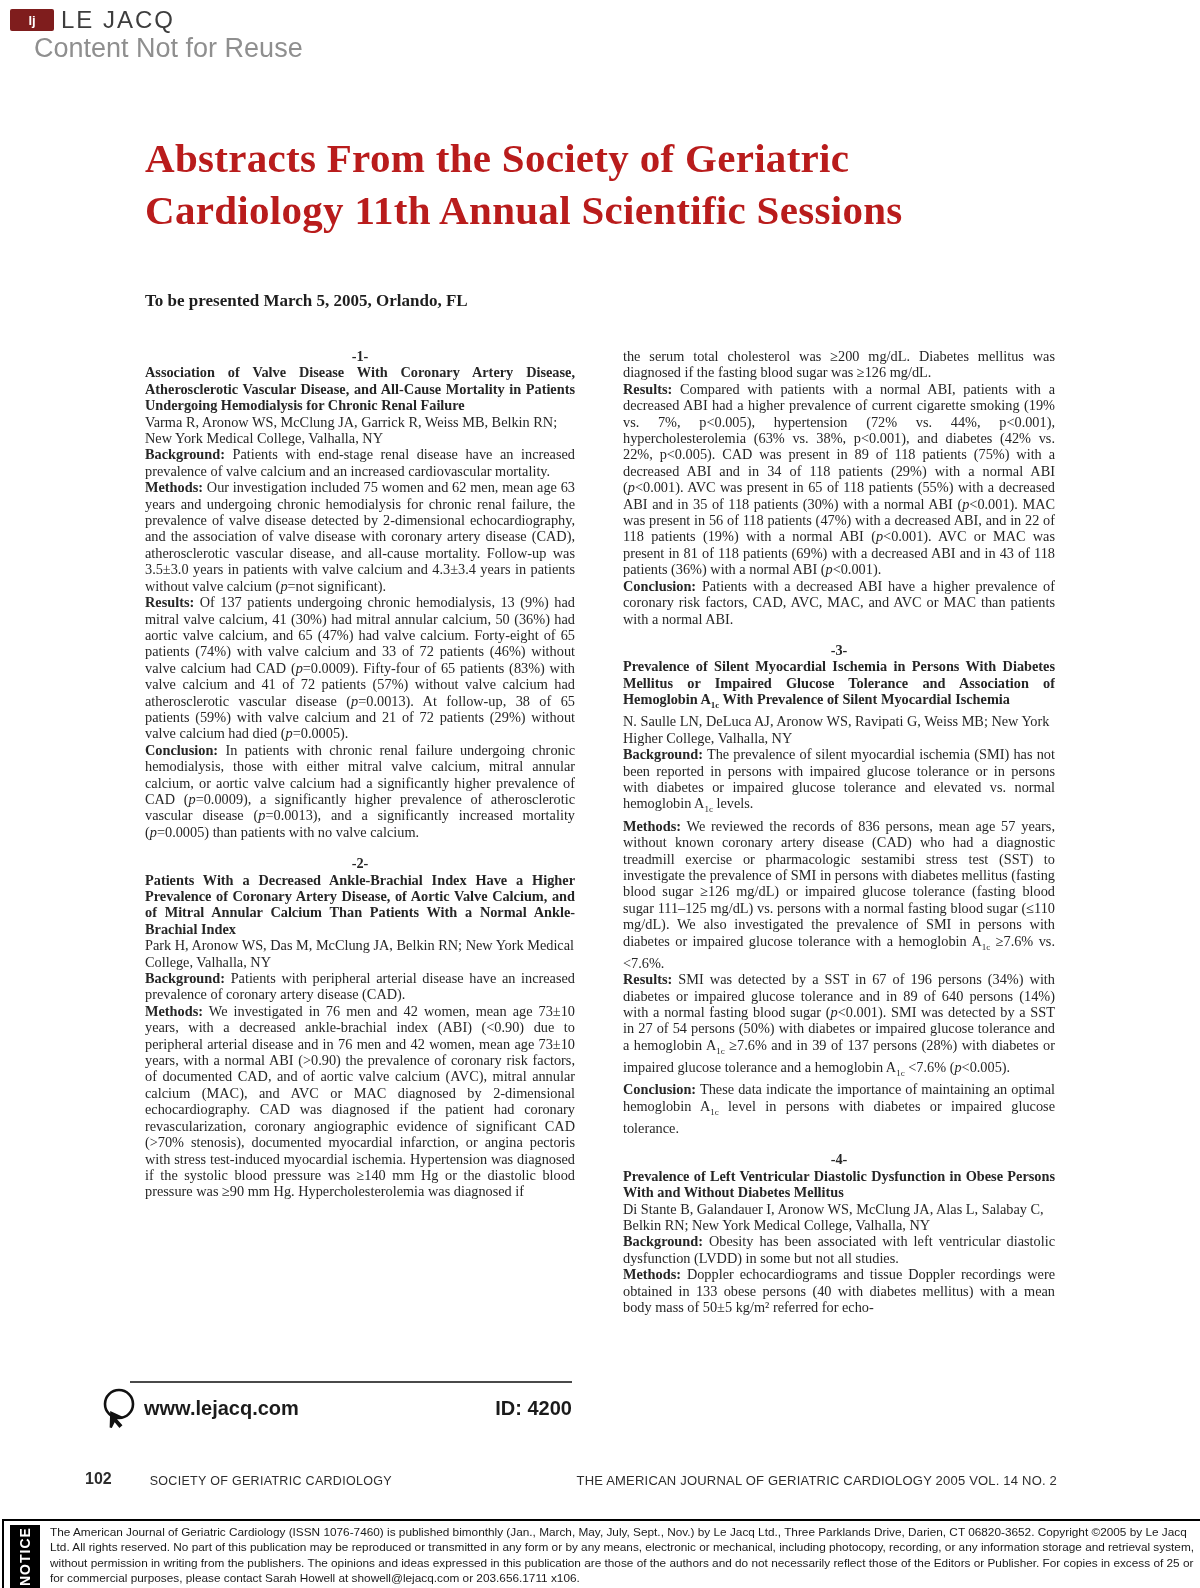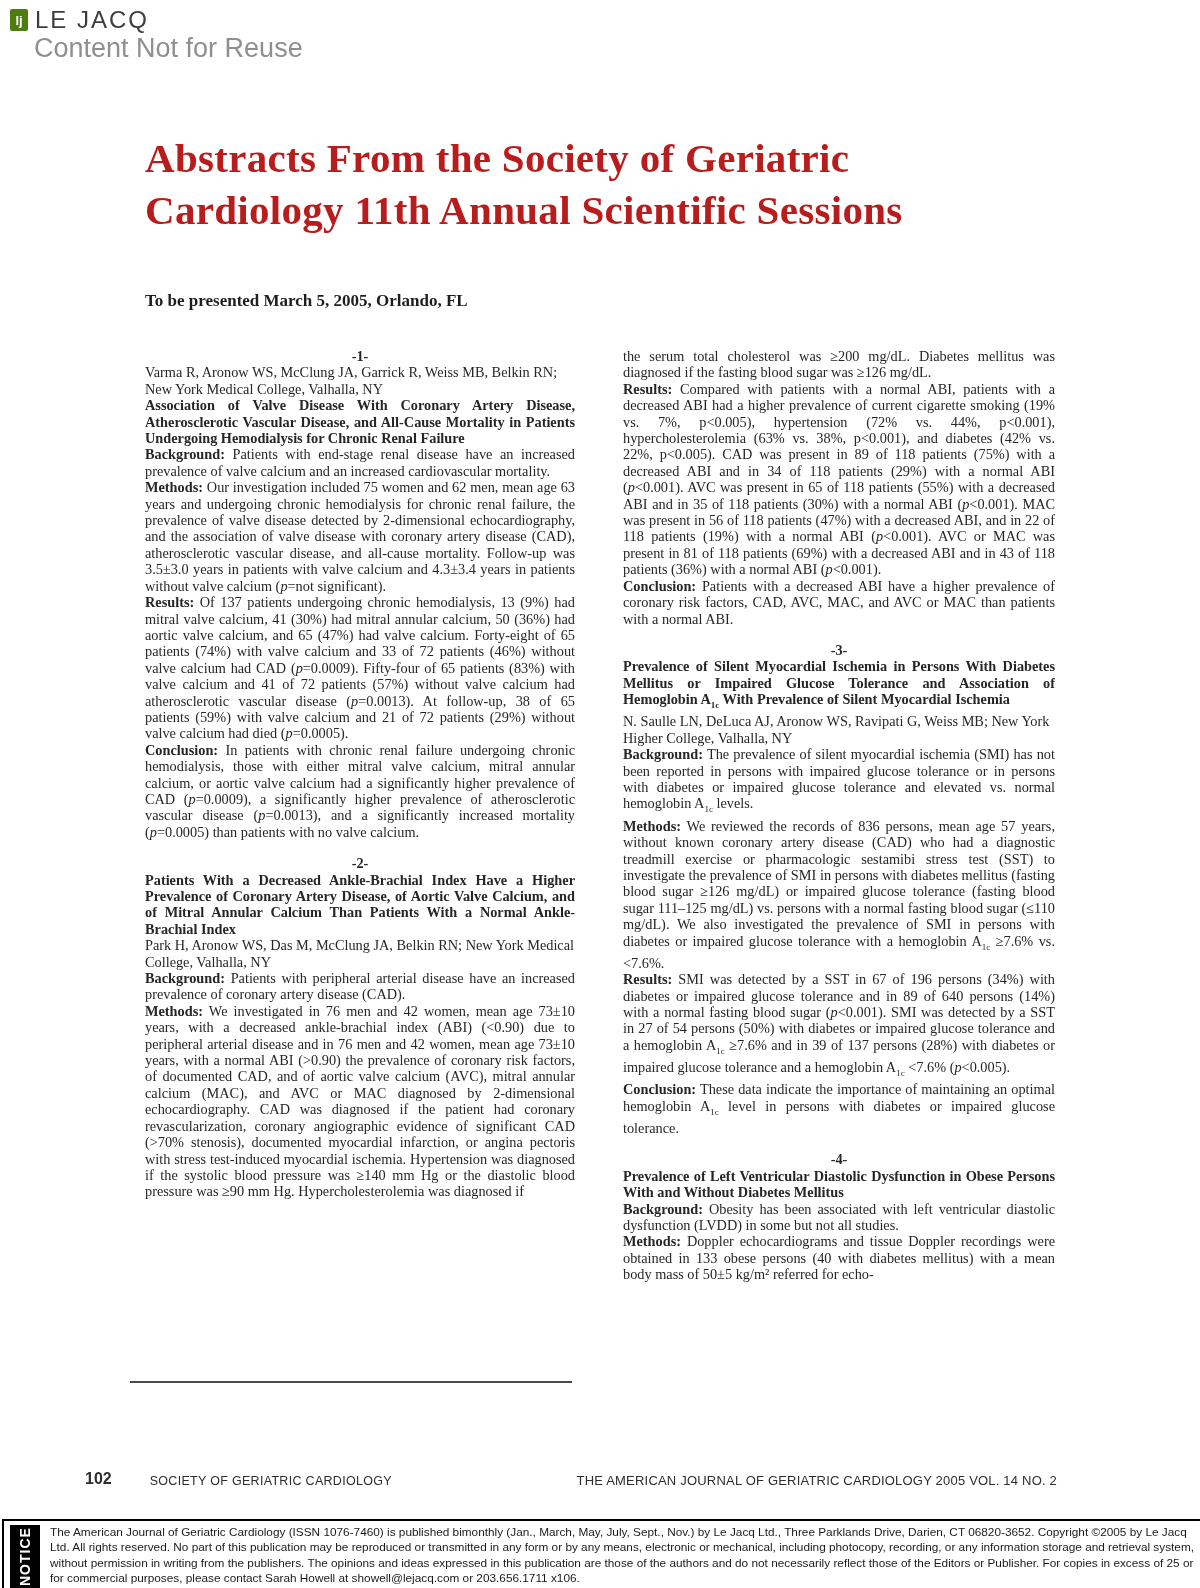--- a/index.html
+++ b/index.html
@@ -2,21 +2,21 @@
 <html><head>
 <meta charset="utf-8">
 <style>
   html,body{margin:0;padding:0;background:#ffffff;}
   body{width:1200px;height:1588px;position:relative;font-family:"Liberation Serif",serif;color:#262626;}
   .page{position:absolute;left:0;top:0;width:1200px;height:1588px;background:#fff;overflow:hidden;}
 
   
   .wm{position:absolute;left:10px;top:8px;}
   .wm-top{display:flex;align-items:center;gap:7px;}
-  .wm-logo{width:18px;height:22px;background:#4d7c0f;border-radius:2px;display:inline-flex;align-items:center;justify-content:center;color:#fff;font-family:"Liberation Sans",sans-serif;font-weight:bold;font-size:13px;line-height:1;}
+  .wm-logo{width:44px;height:22px;background:#7f1d1d;border-radius:2px;display:inline-flex;align-items:center;justify-content:center;color:#fff;font-family:"Liberation Sans",sans-serif;font-weight:bold;font-size:13px;line-height:1;}
   .wm-name{font-family:"Liberation Sans",sans-serif;font-size:24px;color:#3d3d3d;letter-spacing:2px;line-height:1;}
   .wm-sub{font-family:"Liberation Sans",sans-serif;font-size:27px;color:#8f8f8f;margin:2px 0 0 24px;line-height:1.1;}
 
   
   .title{position:absolute;left:145px;top:133px;width:940px;margin:0;font-size:41px;line-height:1.26;font-weight:bold;color:#b91c1c;white-space:pre-line;letter-spacing:0.3px;}
   .presented{position:absolute;left:145px;top:291px;font-size:17px;font-weight:bold;color:#1e1e1e;}
 
   
   .col{position:absolute;top:348px;font-size:14.3px;line-height:16.4px;text-align:justify;}
   .col.left{left:145px;width:430px;max-height:1026px;overflow:hidden;}
@@ -59,22 +59,22 @@
     </div>
     <div class="wm-sub">Content Not for Reuse</div>
   </div>
 
   <h1 class="title">Abstracts From the Society of Geriatric
 Cardiology 11th Annual Scientific Sessions</h1>
   <div class="presented">To be presented March 5, 2005, Orlando, FL</div>
 
   <div class="col left" id="col-left">
       <div class="blk num">-1-</div>
+      <div class="blk heading">Association of Valve Disease With Coronary Artery Disease, Atherosclerotic Vascular Disease, and All-Cause Mortality in Patients Undergoing Hemodialysis for Chronic Renal Failure</div>
       <div class="blk authors">Varma R, Aronow WS, McClung JA, Garrick R, Weiss MB, Belkin RN; New York Medical College, Valhalla, NY</div>
-      <div class="blk heading">Association of Valve Disease With Coronary Artery Disease, Atherosclerotic Vascular Disease, and All-Cause Mortality in Patients Undergoing Hemodialysis for Chronic Renal Failure</div>
       <div class="blk para"><span class="lbl">Background:</span> Patients with end-stage renal disease have an increased prevalence of valve calcium and an increased cardiovascular mortality.</div>
       <div class="blk para"><span class="lbl">Methods:</span> Our investigation included 75 women and 62 men, mean age 63 years and undergoing chronic hemodialysis for chronic renal failure, the prevalence of valve disease detected by 2-dimensional echocardiography, and the association of valve disease with coronary artery disease (CAD), atherosclerotic vascular disease, and all-cause mortality. Follow-up was 3.5±3.0 years in patients with valve calcium and 4.3±3.4 years in patients without valve calcium (<i>p</i>=not significant).</div>
       <div class="blk para"><span class="lbl">Results:</span> Of 137 patients undergoing chronic hemodialysis, 13 (9%) had mitral valve calcium, 41 (30%) had mitral annular calcium, 50 (36%) had aortic valve calcium, and 65 (47%) had valve calcium. Forty-eight of 65 patients (74%) with valve calcium and 33 of 72 patients (46%) without valve calcium had CAD (<i>p</i>=0.0009). Fifty-four of 65 patients (83%) with valve calcium and 41 of 72 patients (57%) without valve calcium had atherosclerotic vascular disease (<i>p</i>=0.0013). At follow-up, 38 of 65 patients (59%) with valve calcium and 21 of 72 patients (29%) without valve calcium had died (<i>p</i>=0.0005).</div>
       <div class="blk para"><span class="lbl">Conclusion:</span> In patients with chronic renal failure undergoing chronic hemodialysis, those with either mitral valve calcium, mitral annular calcium, or aortic valve calcium had a significantly higher prevalence of CAD (<i>p</i>=0.0009), a significantly higher prevalence of atherosclerotic vascular disease (<i>p</i>=0.0013), and a significantly increased mortality (<i>p</i>=0.0005) than patients with no valve calcium.</div>
       <div class="blk num">-2-</div>
       <div class="blk heading">Patients With a Decreased Ankle-Brachial Index Have a Higher Prevalence of Coronary Artery Disease, of Aortic Valve Calcium, and of Mitral Annular Calcium Than Patients With a Normal Ankle-Brachial Index</div>
       <div class="blk authors">Park H, Aronow WS, Das M, McClung JA, Belkin RN; New York Medical College, Valhalla, NY</div>
       <div class="blk para"><span class="lbl">Background:</span> Patients with peripheral arterial disease have an increased prevalence of coronary artery disease (CAD).</div>
       <div class="blk para"><span class="lbl">Methods:</span> We investigated in 76 men and 42 women, mean age 73±10 years, with a decreased ankle-brachial index (ABI) (&lt;0.90) due to peripheral arterial disease and in 76 men and 42 women, mean age 73±10 years, with a normal ABI (&gt;0.90) the prevalence of coronary risk factors, of documented CAD, and of aortic valve calcium (AVC), mitral annular calcium (MAC), and AVC or MAC diagnosed by 2-dimensional echocardiography. CAD was diagnosed if the patient had coronary revascularization, coronary angiographic evidence of significant CAD (&gt;70% stenosis), documented myocardial infarction, or angina pectoris with stress test-induced myocardial ischemia. Hypertension was diagnosed if the systolic blood pressure was ≥140 mm Hg or the diastolic blood pressure was ≥90 mm Hg. Hypercholesterolemia was diagnosed if</div>
     </div>
@@ -84,25 +84,36 @@
       <div class="blk para"><span class="lbl">Conclusion:</span> Patients with a decreased ABI have a higher prevalence of coronary risk factors, CAD, AVC, MAC, and AVC or MAC than patients with a normal ABI.</div>
       <div class="blk num">-3-</div>
       <div class="blk heading">Prevalence of Silent Myocardial Ischemia in Persons With Diabetes Mellitus or Impaired Glucose Tolerance and Association of Hemoglobin A<sub>1c</sub> With Prevalence of Silent Myocardial Ischemia</div>
       <div class="blk authors">N. Saulle LN, DeLuca AJ, Aronow WS, Ravipati G, Weiss MB; New York Higher College, Valhalla, NY</div>
       <div class="blk para"><span class="lbl">Background:</span> The prevalence of silent myocardial ischemia (SMI) has not been reported in persons with impaired glucose tolerance or in persons with diabetes or impaired glucose tolerance and elevated vs. normal hemoglobin A<sub>1c</sub> levels.</div>
       <div class="blk para"><span class="lbl">Methods:</span> We reviewed the records of 836 persons, mean age 57 years, without known coronary artery disease (CAD) who had a diagnostic treadmill exercise or pharmacologic sestamibi stress test (SST) to investigate the prevalence of SMI in persons with diabetes mellitus (fasting blood sugar ≥126 mg/dL) or impaired glucose tolerance (fasting blood sugar 111–125 mg/dL) vs. persons with a normal fasting blood sugar (≤110 mg/dL). We also investigated the prevalence of SMI in persons with diabetes or impaired glucose tolerance with a hemoglobin A<sub>1c</sub> ≥7.6% vs. &lt;7.6%.</div>
       <div class="blk para"><span class="lbl">Results:</span> SMI was detected by a SST in 67 of 196 persons (34%) with diabetes or impaired glucose tolerance and in 89 of 640 persons (14%) with a normal fasting blood sugar (<i>p</i>&lt;0.001). SMI was detected by a SST in 27 of 54 persons (50%) with diabetes or impaired glucose tolerance and a hemoglobin A<sub>1c</sub> ≥7.6% and in 39 of 137 persons (28%) with diabetes or impaired glucose tolerance and a hemoglobin A<sub>1c</sub> &lt;7.6% (<i>p</i>&lt;0.005).</div>
       <div class="blk para"><span class="lbl">Conclusion:</span> These data indicate the importance of maintaining an optimal hemoglobin A<sub>1c</sub> level in persons with diabetes or impaired glucose tolerance.</div>
       <div class="blk num">-4-</div>
       <div class="blk heading">Prevalence of Left Ventricular Diastolic Dysfunction in Obese Persons With and Without Diabetes Mellitus</div>
+      <div class="blk authors">Di Stante B, Galandauer I, Aronow WS, McClung JA, Alas L, Salabay C, Belkin RN; New York Medical College, Valhalla, NY</div>
       <div class="blk para"><span class="lbl">Background:</span> Obesity has been associated with left ventricular diastolic dysfunction (LVDD) in some but not all studies.</div>
       <div class="blk para"><span class="lbl">Methods:</span> Doppler echocardiograms and tissue Doppler recordings were obtained in 133 obese persons (40 with diabetes mellitus) with a mean body mass of 50±5 kg/m² referred for echo-</div>
     </div>
 
   <div class="lejacq-rule"></div>
+  <div class="lejacq-row">
+    <span class="click-icon">
+      <svg viewBox="0 0 40 44" width="40" height="44">
+        <circle cx="21" cy="18" r="14" fill="none" stroke="#111" stroke-width="2.6"></circle>
+        <polygon points="10,40 14,24 26,33 19,33.5 23,40.5 19.5,42.5 16,36 12,41" fill="#111" transform="rotate(-12 18 33)"></polygon>
+      </svg>
+    </span>
+    <span class="lejacq-url">www.lejacq.com</span>
+    <span class="lejacq-id">ID: 4200</span>
+  </div>
 
   <div class="pfooter">
     <span class="pnum">102</span>
     <span class="society">SOCIETY OF GERIATRIC CARDIOLOGY</span>
     <span class="journal">THE AMERICAN JOURNAL OF GERIATRIC CARDIOLOGY 2005  VOL. 14  NO. 2</span>
   </div>
 
   <div class="notice">
     <div class="notice-label">NOTICE</div>
     <div class="notice-text">The American Journal of Geriatric Cardiology (ISSN 1076-7460) is published bimonthly (Jan., March, May, July, Sept., Nov.) by Le Jacq Ltd., Three Parklands Drive, Darien, CT 06820-3652. Copyright ©2005 by Le Jacq Ltd. All rights reserved. No part of this publication may be reproduced or transmitted in any form or by any means, electronic or mechanical, including photocopy, recording, or any information storage and retrieval system, without permission in writing from the publishers. The opinions and ideas expressed in this publication are those of the authors and do not necessarily reflect those of the Editors or Publisher. For copies in excess of 25 or for commercial purposes, please contact Sarah Howell at showell@lejacq.com or 203.656.1711 x106.</div>

